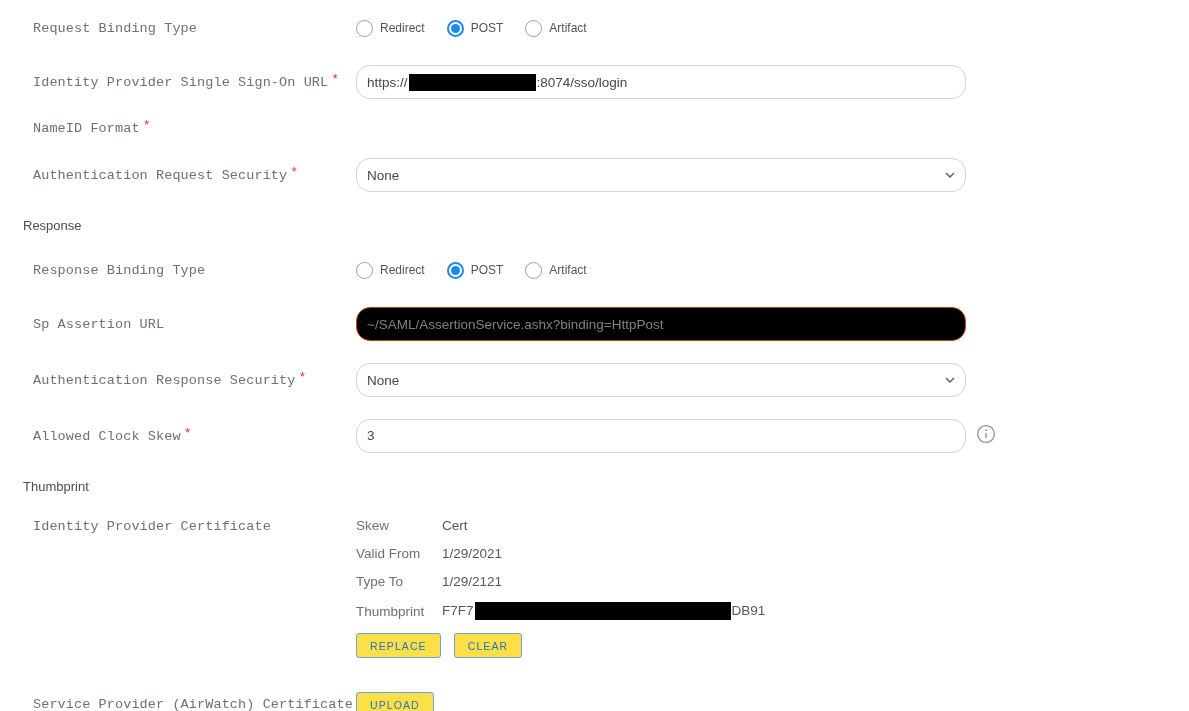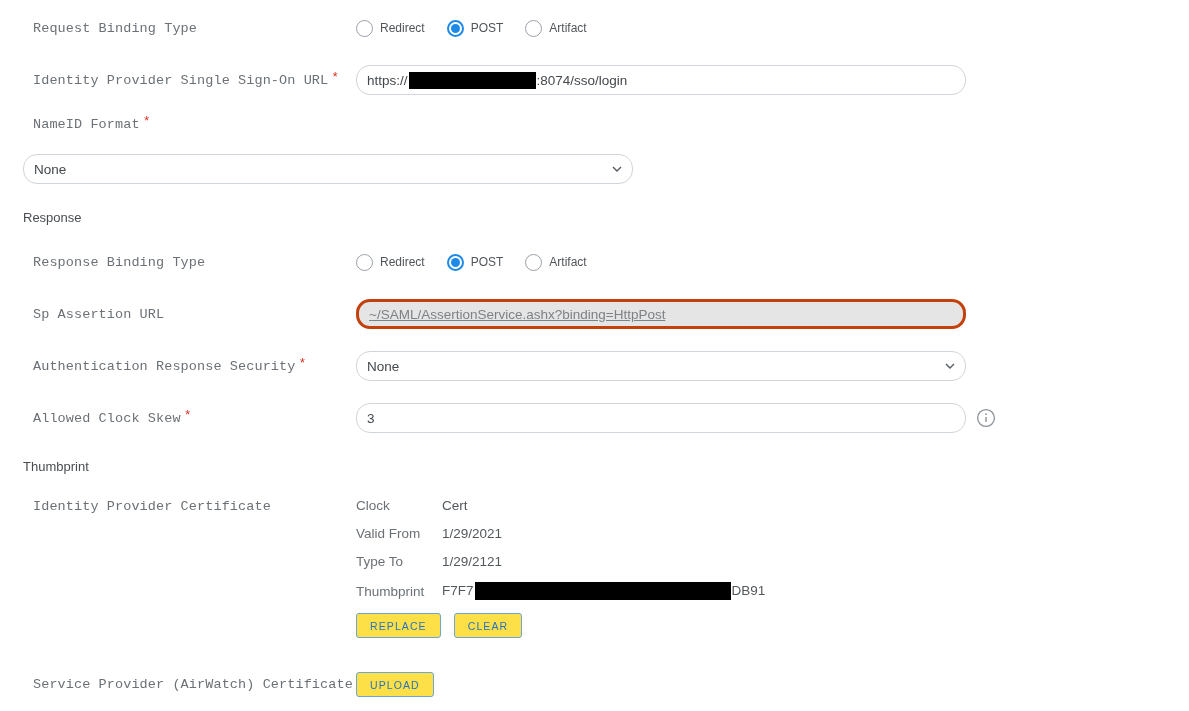--- a/index.html
+++ b/index.html
@@ -38,34 +38,33 @@
   }
   .radio-circle.selected { border: 2px solid #1e8ae8; }
   .radio-circle.selected::after {
     content: ""; position: absolute; left: 2px; top: 2px; right: 2px; bottom: 2px;
     border-radius: 50%; background: #1e8ae8;
   }
   .radio-text { font-size: 12px; color: #50555a; }
 
   
   .inputlike, .selectlike, input.inputlike-native {
-    width: 100%; height: 30px;
+    width: 100%; height: 22px;
     border: 1px solid #cfd5da; border-radius: 14px;
     background: #fff;
     font-family: "Liberation Sans", sans-serif;
     font-size: 13.5px; color: #43484d;
-    padding: 4px 10px;
+    padding: 16px 10px;
     display: flex; align-items: center;
   }
   input.inputlike-native { display: block; line-height: 28px; outline: none; }
   .selectlike { justify-content: space-between; cursor: pointer; }
   .disabledlike {
-    background: #e5e5e5; border: 3px solid #c2410c; color: #7d8287;
+    background: #000000; border: 1px solid #c2410c; color: #7d8287;
     cursor: default;
-    text-decoration: underline;
   }
   .chev { flex-shrink: 0; margin-left: 8px; }
 
   .redact { display: inline-block; background: #000; height: 17px; vertical-align: middle; }
   .redact-url { width: 127px; margin: 0 1px; }
   .redact-thumb { width: 256px; height: 18px; margin: 0 1px; }
 
   .info-icon {
     position: absolute; right: -30px; top: 5px;
     width: 20px; height: 20px; cursor: pointer;
@@ -129,20 +128,23 @@
     </div>
   </div>
 
   <div class="row">
     <div class="label">
       <span>NameID Format</span><span class="req">*</span>
     </div>
   </div>
 
   <div class="row">
+    <div class="label">
+      <span>Authentication Request Security</span><span class="req">*</span>
+    </div>
     <div class="control">
       <div class="selectlike">
         <span>None</span>
         <svg class="chev" width="10" height="6" viewBox="0 0 10 6">
             <polyline points="1,1 5,5 9,1" fill="none" stroke="#565b61" stroke-width="1.4"></polyline>
           </svg>
       </div>
     </div>
   </div>
 
@@ -210,21 +212,21 @@
   </div>
 
   <div class="section-header">Thumbprint</div>
 
   <div class="row top-align">
     <div class="label" style="padding-top:3px;">
       <span>Identity Provider Certificate</span>
     </div>
     <div class="control cert-block">
       <div class="detail-row">
-        <span class="detail-label">Clock</span>
+        <span class="detail-label">Skew</span>
         <span class="detail-value">Cert</span>
       </div>
       <div class="detail-row">
         <span class="detail-label">Valid From</span>
         <span class="detail-value">1/29/2021</span>
       </div>
       <div class="detail-row">
         <span class="detail-label">Type To</span>
         <span class="detail-value">1/29/2121</span>
       </div>

